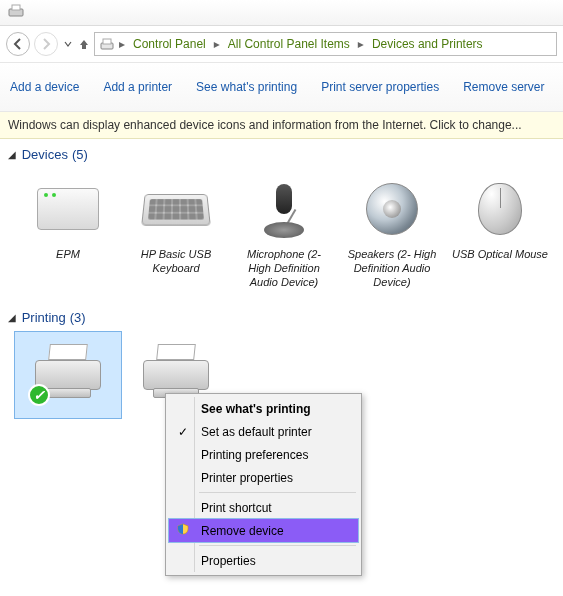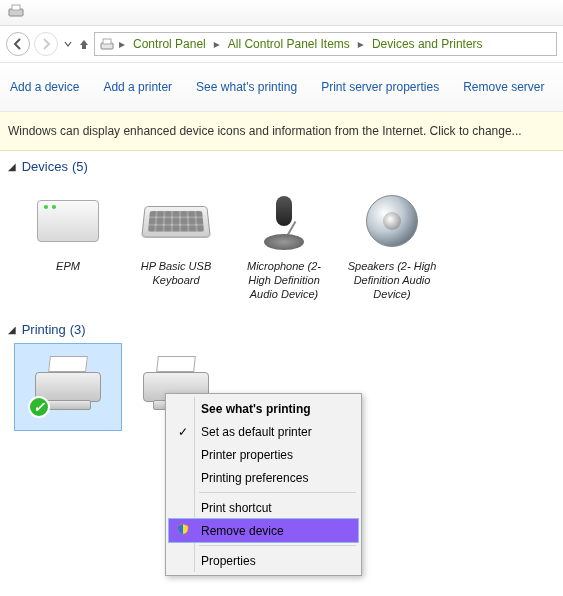--- a/index.html
+++ b/index.html
@@ -16,21 +16,21 @@
 .addrbar { flex: 1; height: 24px; border: 1px solid #bcbcbc; display: flex; align-items: center; padding: 0 2px; background: #fff; }
 .addr-icon { width: 20px; display: flex; align-items: center; justify-content: center; }
 .crumb { padding: 0 6px; height: 22px; line-height: 22px; color: #4d7c0f; cursor: default; }
 .crumb-sep { color: #666; padding: 0 2px; }
 
 
 .toolbar { height: 50px; background: linear-gradient(#fff,#f7f7f7); border-top: 1px solid #e7e7e7; border-bottom: 1px solid #e7e7e7; display: flex; align-items: center; padding: 0 10px; gap: 24px; }
 .toolbtn { color: #1b5aab; font-size: 12px; cursor: default; white-space: nowrap; }
 
 
-.infobar { background: #fffde6; border-bottom: 1px solid #e6e3b9; padding: 12px 8px; color: #333; font-size: 12px; }
+.infobar { background: #fffde6; border-bottom: 1px solid #e6e3b9; padding: 6px 8px; color: #333; font-size: 12px; }
 
 
 .content { padding: 8px 0 0 8px; }
 .group-header { display: flex; align-items: center; color: #15428b; font-size: 13px; cursor: default; }
 .group-header .tri { color: #333; font-size: 10px; margin-right: 6px; }
 .group-header .cnt { color: #15428b; margin-left: 4px; }
 
 .items { display: flex; flex-wrap: wrap; padding: 6px 0 12px 6px; }
 .item { width: 108px; text-align: center; padding: 8px 4px; border: 1px solid transparent; cursor: default; font-style: italic; }
 .item.selected { background: #cfe8ff; border: 1px solid #7bb3e8; }
@@ -166,20 +166,28 @@
       <div class="label">Microphone (2- High Definition Audio Device)</div>
     </div>
     <div class="item">
       <div class="icon-box">
           <div class="icon-generic">
             <div class="speaker"></div>
           </div>
         </div>
       <div class="label">Speakers (2- High Definition Audio Device)</div>
     </div>
+    <div class="item">
+      <div class="icon-box">
+          <div class="icon-generic">
+            <div class="mouse"></div>
+          </div>
+        </div>
+      <div class="label">USB Optical Mouse</div>
+    </div>
   </div>
 
   <div class="group-header">
     <span class="tri">◢</span>
     <span>Printing</span>
     <span class="cnt">(3)</span>
   </div>
   <div class="items">
     <div class="item selected">
       <div class="icon-box">
@@ -213,24 +221,24 @@
 <div class="ctxmenu">
   <div class="gutter"></div>
   <div class="ctxitem bold">
     <span>See what's printing</span>
   </div>
   <div class="ctxitem">
     <span class="mark">✓</span>
     <span>Set as default printer</span>
   </div>
   <div class="ctxitem">
+    <span>Printing preferences</span>
+  </div>
+  <div class="ctxitem">
     <span>Printer properties</span>
-  </div>
-  <div class="ctxitem">
-    <span>Printing preferences</span>
   </div>
   <div class="ctxsep"></div>
   <div class="ctxitem">
     <span>Print shortcut</span>
   </div>
   <div class="ctxitem highlight">
     <span class="mark">
       <span class="shield"><svg viewBox="0 0 12 12">
             <path d="M6 1 L11 3 V6 C11 9 8.5 11 6 11 C3.5 11 1 9 1 6 V3 Z" fill="#ffd24d" stroke="#c79a00" stroke-width="0.6"></path>
             <path d="M6 1 L6 11 C3.5 11 1 9 1 6 V3 Z" fill="#2f78d1"></path>

